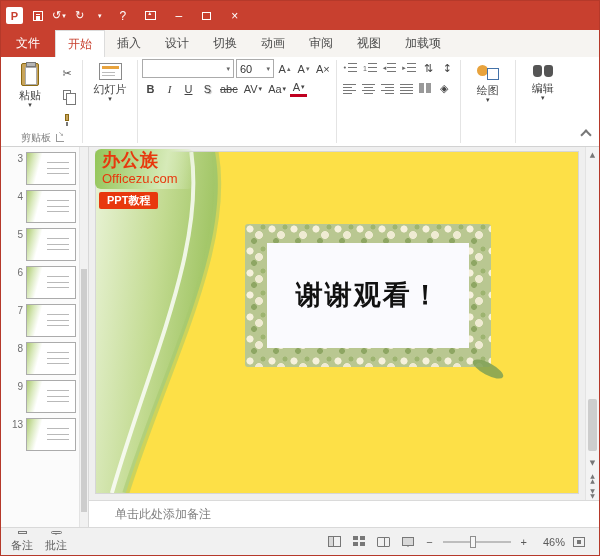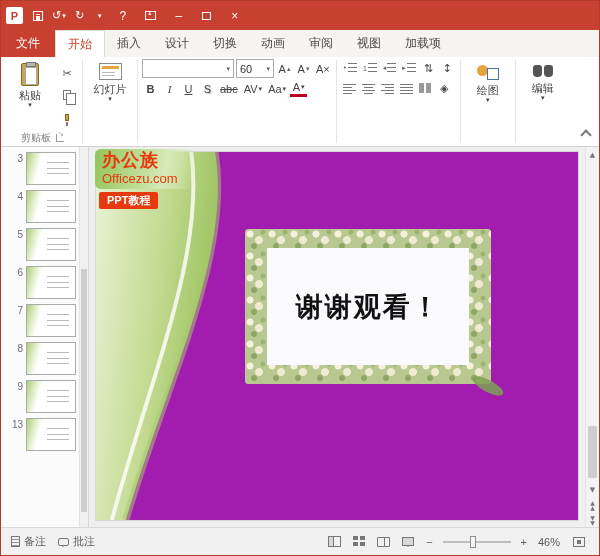--- a/index.html
+++ b/index.html
@@ -96,21 +96,21 @@
   .thumb-art { position:absolute; inset:0; background:linear-gradient(105deg,#AECB74 0%,#D9E9BC 14%,#FFFFFF 28%); }
   .tline { position:absolute; left:42%; width:46%; height:1px; background:#B9B9B9; }
   .l1 { top:30%; } .l2 { top:48%; } .l3 { top:66%; }
   .thumb-frame { display:none; position:absolute; left:52%; top:50%; transform:translate(-50%,-50%); width:26px; height:17px; border:3px solid #C9D6AC; background:#fff; }
   .selected .thumb-frame { display:block; }
   .tp-scroll { position:absolute; right:0; top:0; bottom:0; width:9px; background:#F1F1F1; border-left:1px solid #E3E3E3; }
   .tp-thumb { position:absolute; left:1px; right:1px; top:32%; height:64%; background:#CDCDCD; }
 
   .right-col { flex:1; display:flex; flex-direction:column; min-width:0; }
   .canvas { flex:1; position:relative; background:#EFEFEF; overflow:hidden; }
-  .slide { position:absolute; left:6px; top:4px; right:20px; bottom:6px; background:#a21caf; border:1px solid #D6D6D6; overflow:hidden; }
+  .slide { position:absolute; left:6px; top:4px; right:20px; bottom:6px; background:#fde047; border:1px solid #D6D6D6; overflow:hidden; }
   .swoosh { position:absolute; left:0; top:0; width:35%; height:100%; }
   .floral { position:absolute; left:31%; top:21%; width:51%; height:42%; padding:19px 22px; border-radius:3px;
     background-color:#B9C791;
     background-image:
       radial-gradient(circle at 5px 5px,  #F6F1DC 3.2px, transparent 3.9px),
       radial-gradient(circle at 14px 11px,#EFEBD2 3.6px, transparent 4.3px),
       radial-gradient(circle at 9px 17px, #8EA663 2.6px, transparent 3.2px),
       radial-gradient(circle at 18px 3px, #9DB470 2.2px, transparent 2.8px);
     background-size:22px 22px; }
   .floral::after { content:""; position:absolute; right:-14px; bottom:-8px; width:34px; height:12px; background:#7FA055; border-radius:50%; transform:rotate(28deg); opacity:.85; }
@@ -127,39 +127,39 @@
   .vs-btn { flex:0 0 15px; display:flex; align-items:center; justify-content:center; font-size:7px; color:#777; }
   .vs-track { flex:1; position:relative; }
   .vs-thumb { position:absolute; left:2px; right:2px; bottom:4px; height:52px; background:#CDCDCD; border-radius:2px; }
   .dblu::before { content:"▲\A▲"; white-space:pre; line-height:5px; font-size:6px; color:#777; display:block; text-align:center; font-family:"DejaVu Sans",sans-serif; }
   .dbld::before { content:"▼\A▼"; white-space:pre; line-height:5px; font-size:6px; color:#777; display:block; text-align:center; font-family:"DejaVu Sans",sans-serif; }
 
   .notes { flex:0 0 27px; background:#fff; border-top:1px solid #DADADA; display:flex; align-items:center; padding-left:26px; color:#808080; }
 
   
   .statusbar { flex:0 0 28px; background:#F1F1F1; border-top:1px solid #D9D9D9; display:flex; align-items:center; padding:0 8px 0 4px; color:#5A5A5A; font-size:11px; }
-  .sb-btn { height:22px; display:flex; align-items:center; justify-content:center; gap:4px; padding:0 6px; }
+  .sb-btn { height:22px; display:flex; align-items:center; justify-content:center; gap:4px; padding:0 6px;flex-direction:column; }
   .sb-ic-notes { width:9px; height:11px; border:1px solid #777; background:repeating-linear-gradient(to bottom,transparent 0 2px,#999 2px 3px); }
   .sb-ic-comment { width:11px; height:8px; border:1px solid #777; border-radius:2px; position:relative; }
   .sb-ic-comment::after { content:""; position:absolute; left:2px; bottom:-4px; border:2px solid transparent; border-top-color:#777; }
   .sb-spacer { flex:1; }
   .sb-views { display:flex; }
   .vi { display:inline-block; }
   .vi-normal { width:13px; height:11px; border:1px solid #777; position:relative; }
   .vi-normal::before { content:""; position:absolute; left:0; top:0; bottom:0; width:4px; border-right:1px solid #777; background:#D8D8D8; }
   .vi-grid { width:12px; height:11px; background-image:linear-gradient(#777 0 0),linear-gradient(#777 0 0),linear-gradient(#777 0 0),linear-gradient(#777 0 0); background-repeat:no-repeat; background-size:5px 4px; background-position:0 0,7px 0,0 6px,7px 6px; }
   .vi-book { width:13px; height:10px; border:1px solid #777; border-radius:1px; position:relative; }
   .vi-book::before { content:""; position:absolute; left:50%; top:0; bottom:0; border-left:1px solid #777; }
   .vi-show { width:12px; height:9px; border:1px solid #777; position:relative; background:#D8D8D8; }
   .vi-show::after { content:""; position:absolute; left:3px; bottom:-4px; border:2px solid transparent; border-top-color:#777; }
   .vi-fit { width:12px; height:10px; border:1px solid #777; position:relative; }
   .vi-fit::after { content:""; position:absolute; left:3px; top:2px; width:4px; height:4px; background:#777; }
   .zoom-track { width:68px; height:2px; background:#BDBDBD; position:relative; margin:0 4px; }
   .zoom-handle { position:absolute; left:40%; top:-5px; width:6px; height:12px; background:#F6F6F6; border:1px solid #8E8E8E; }
-  .sb-zoom { width:34px; text-align:center; padding-right:2px; }
+  .sb-zoom { width:34px; text-align:right; padding-right:2px; }
 
   .site-wm { position:absolute; right:7px; bottom:3px; display:flex; align-items:center; gap:4px; color:#4A7CC0; font-weight:bold; font-size:16px; opacity:.92; z-index:50; pointer-events:none; text-shadow:0 0 3px #fff; }
   .globe { width:22px; height:22px; border:2px solid #4A7CC0; border-radius:50%; position:relative; display:inline-block; background:rgba(255,255,255,.5); }
   .globe::before { content:""; position:absolute; left:1px; right:1px; top:50%; border-top:2px solid #4A7CC0; }
   .globe::after { content:""; position:absolute; left:50%; top:1px; bottom:1px; width:9px; margin-left:-4.5px; border:1.5px solid #4A7CC0; border-radius:50%; }
 </style>
 </head>
 <body>
 
 <div class="app">
@@ -489,20 +489,23 @@
           <div class="vs-btn glyph">▼</div>
           <div class="vs-btn">
               <span class="dblu"></span>
             </div>
           <div class="vs-btn">
               <span class="dbld"></span>
             </div>
         </div>
       </div>
 
+      <div class="notes">
+        <span>单击此处添加备注</span>
+      </div>
     </div>
   </div>
 
   <div class="statusbar">
     <div class="sb-btn">
       <span class="sb-ic-notes"></span>
       <span>备注</span>
     </div>
     <div class="sb-btn">
       <span class="sb-ic-comment"></span>

